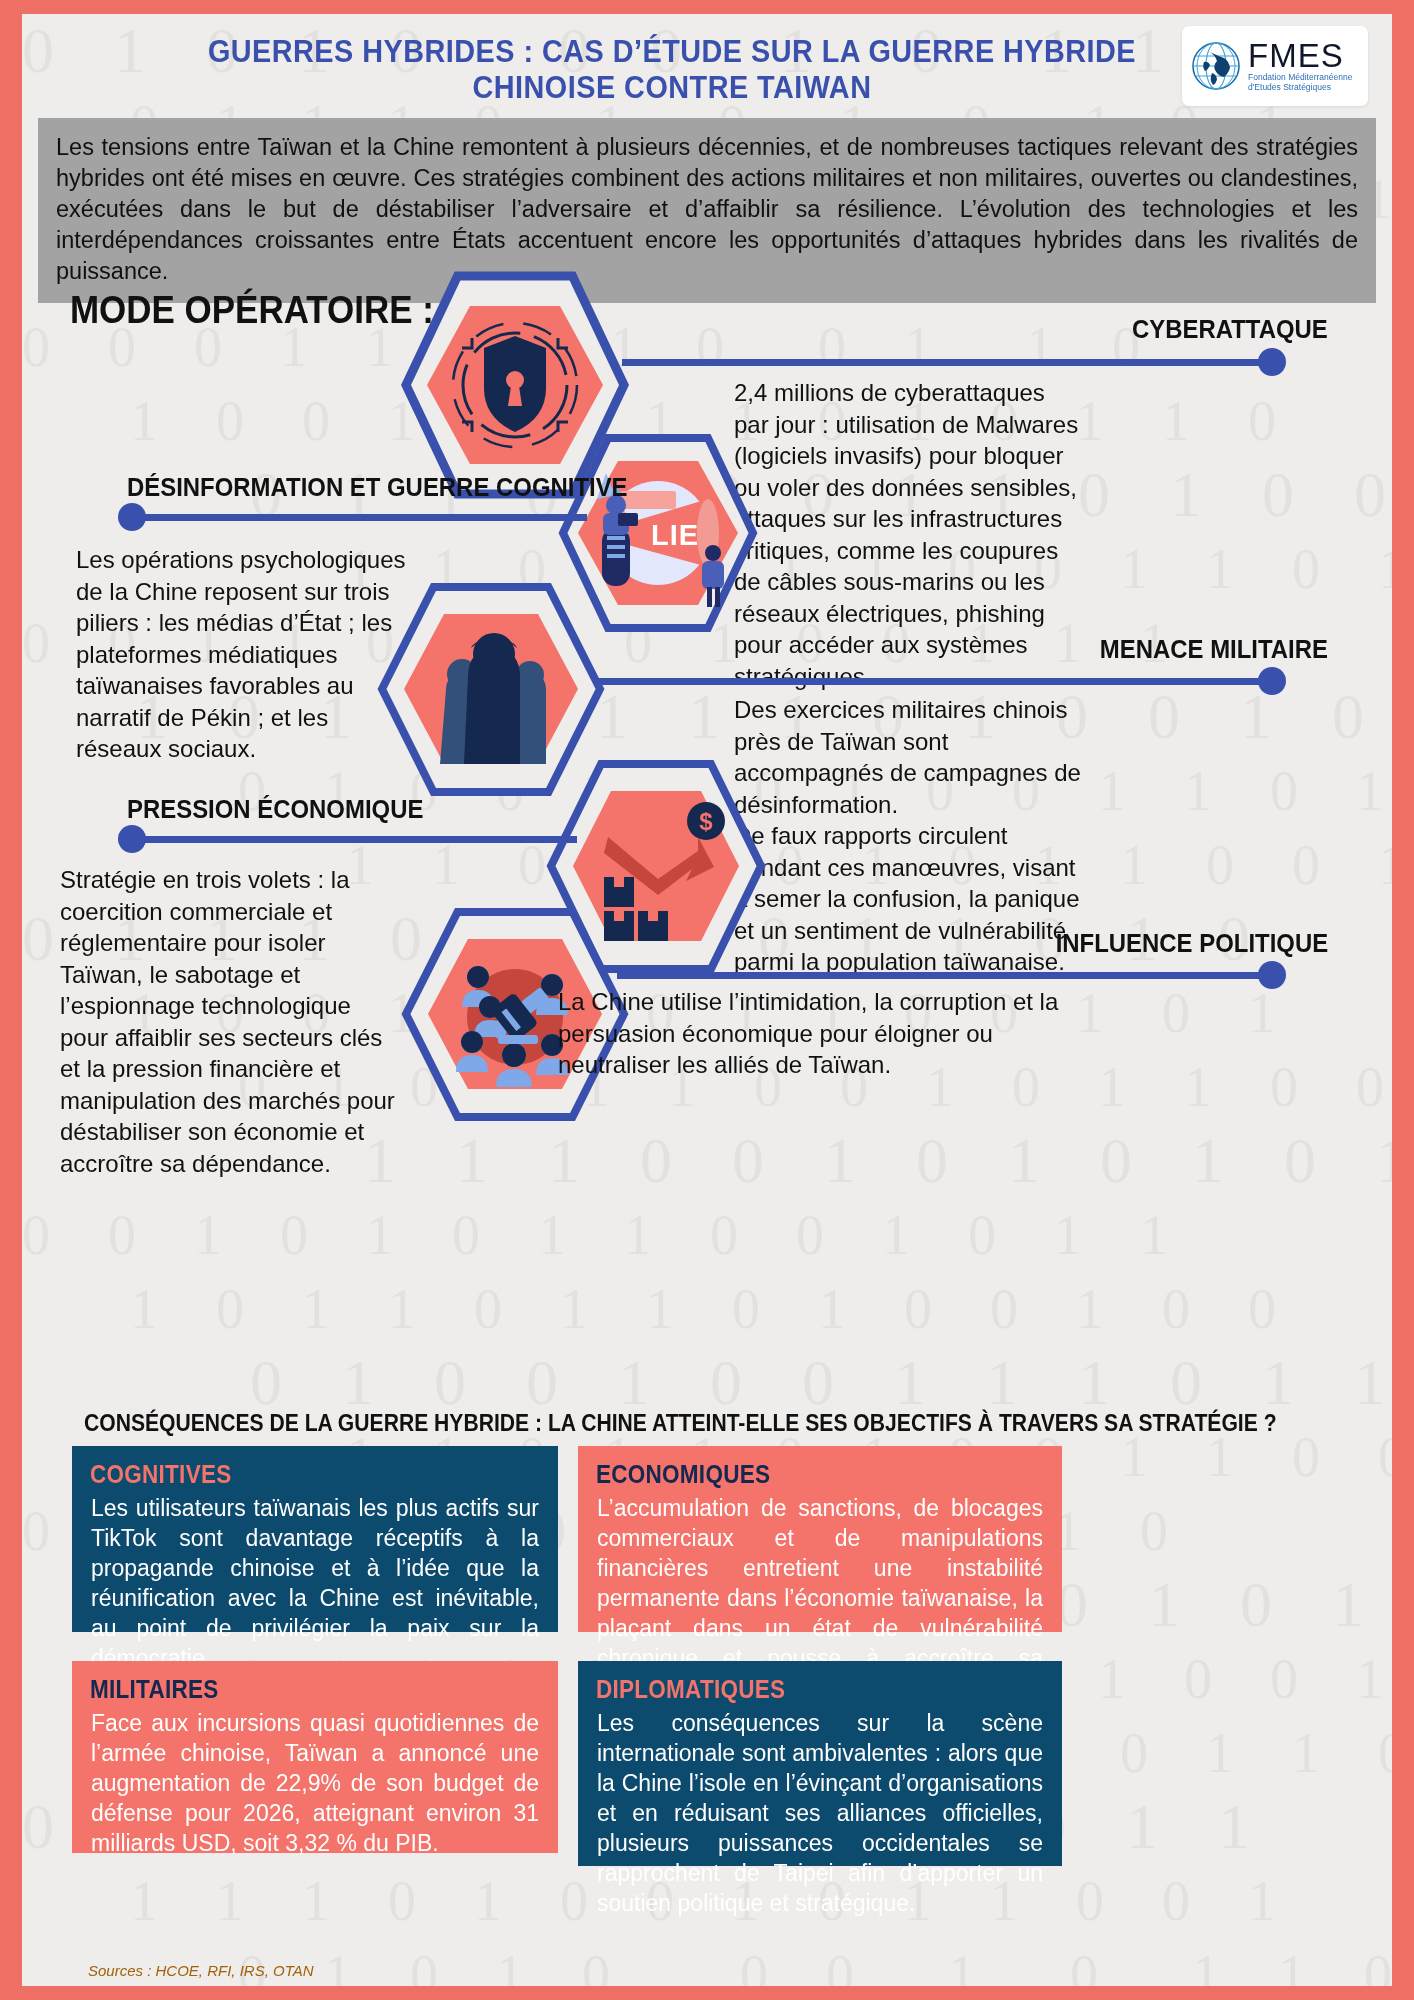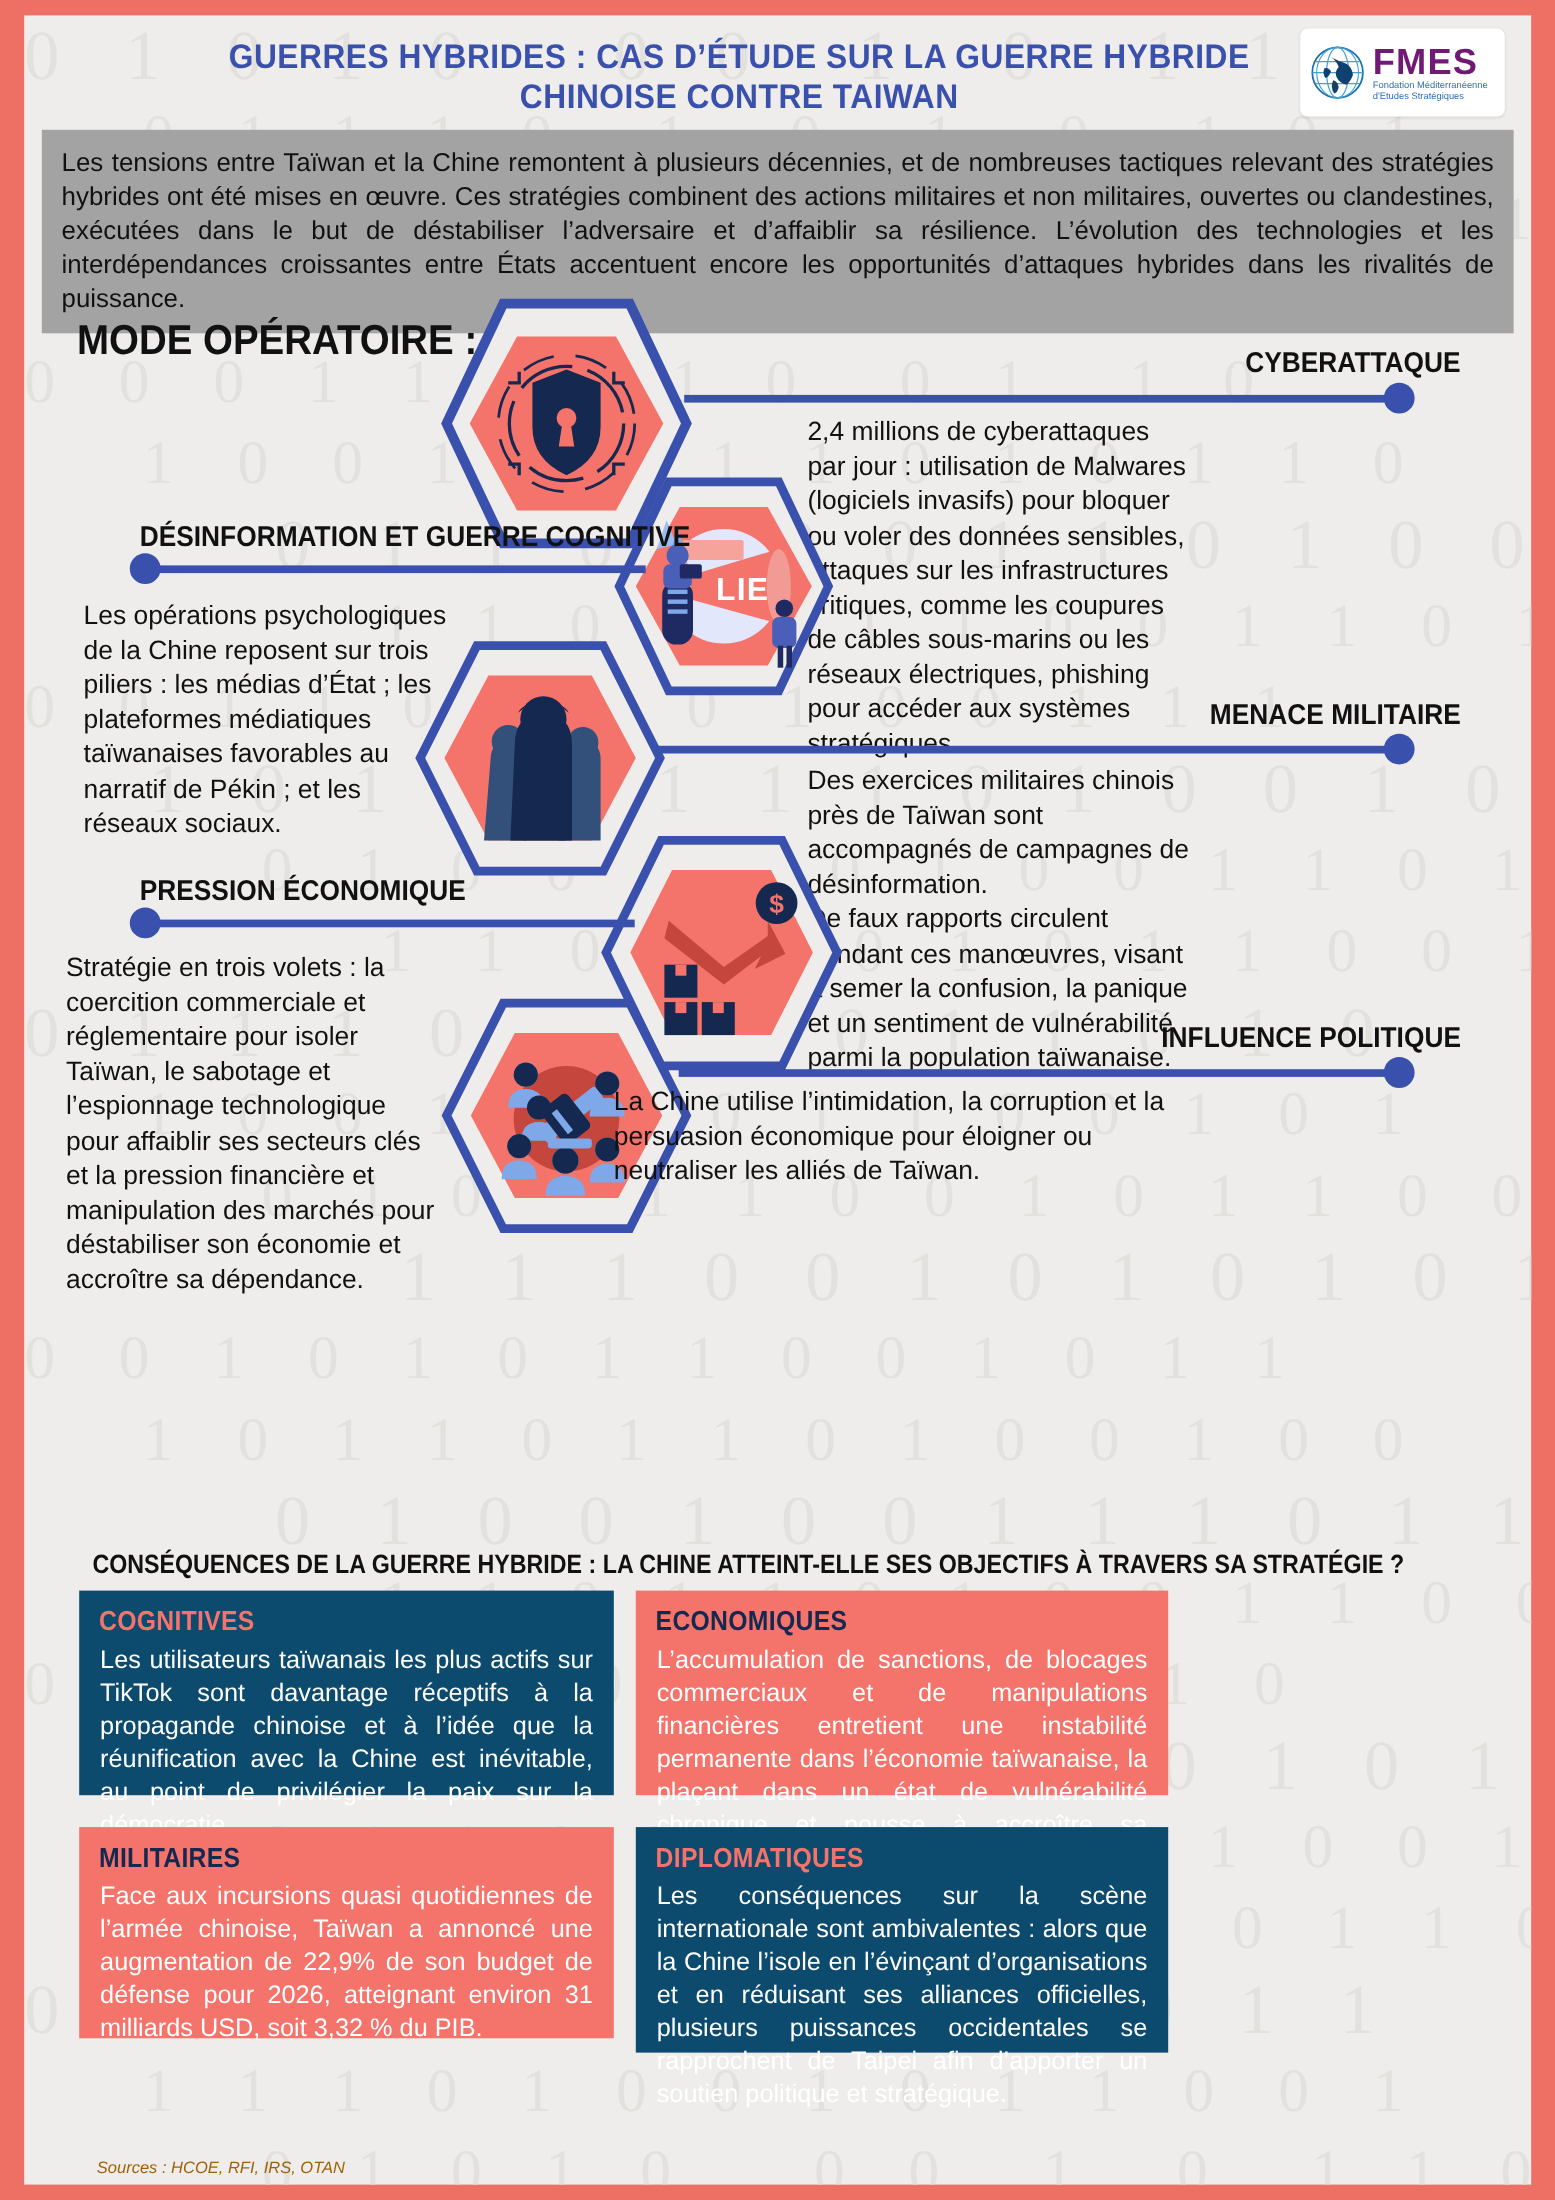--- a/index.html
+++ b/index.html
@@ -48,21 +48,21 @@
   .logo-box{
     position:absolute; right:24px; top:12px;
     width:186px;height:80px;
     background:#ffffff;border-radius:7px;
     display:flex;align-items:center;gap:6px;
     padding:0 8px;box-sizing:border-box;
     box-shadow:0 1px 3px rgba(0,0,0,.10);
   }
   .globe{width:52px;height:52px;flex:0 0 52px;}
   .logo-txt{display:flex;flex-direction:column;justify-content:center;}
-  .logo-main{color:#701a75;font-weight:bold;font-size:33px;line-height:32px;letter-spacing:1px;}
+  .logo-main{color:#0f172a;font-weight:normal;font-size:33px;line-height:32px;letter-spacing:1px;}
   .logo-sub{color:#2d6fb5;font-size:8.5px;line-height:10px;}
 
   
   .intro{
     position:absolute;left:16px;top:104px;width:1338px;
     background:#a3a3a3;
     padding:14px 18px 16px 18px;
     box-sizing:border-box;
     font-size:23.5px;line-height:31px;
     color:#111;

